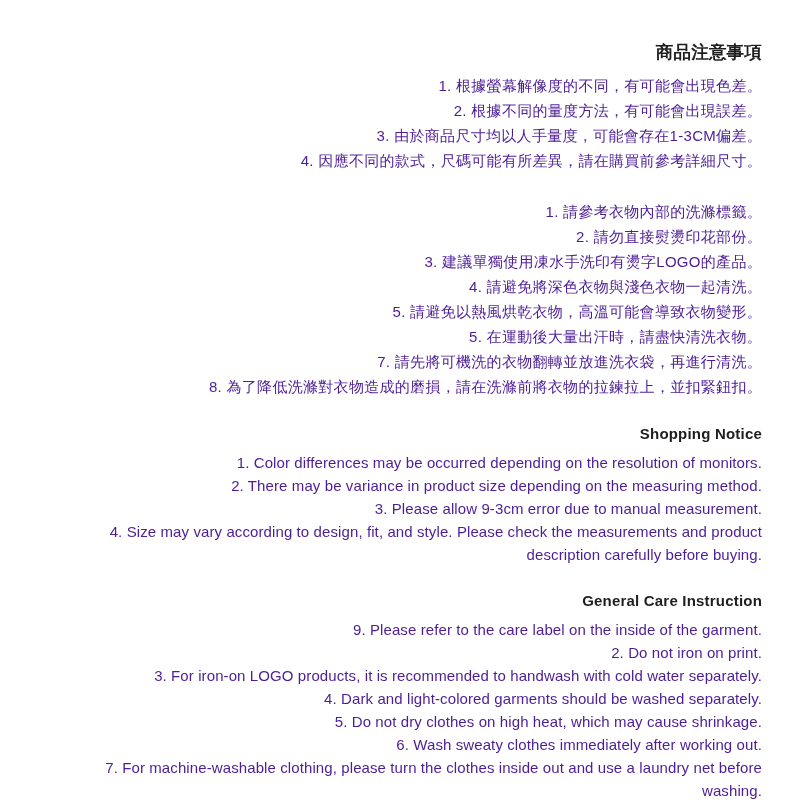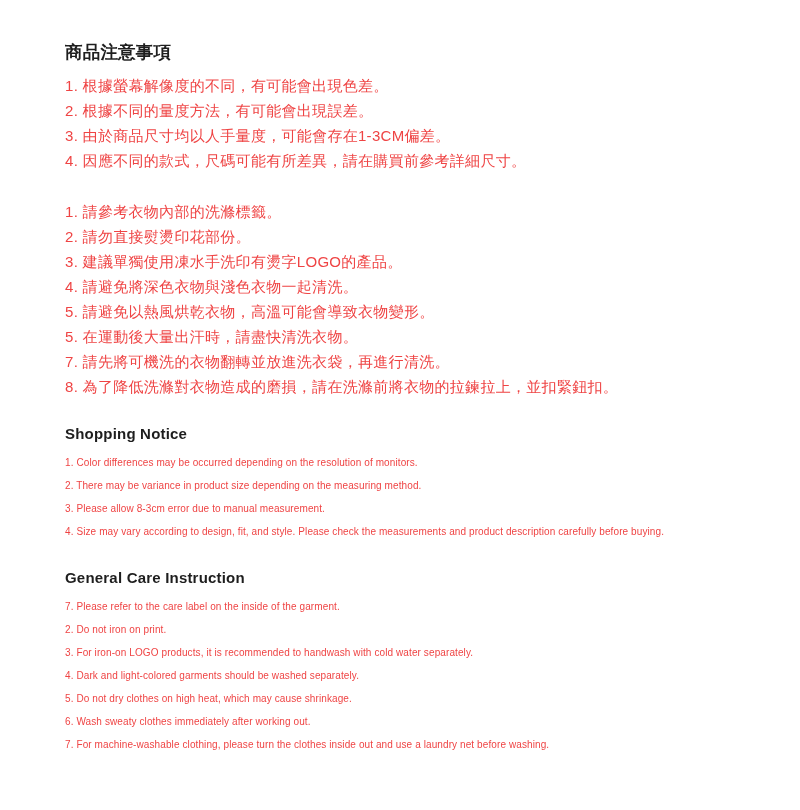--- a/index.html
+++ b/index.html
@@ -9,42 +9,42 @@
     font-family: "Liberation Sans", "DejaVu Sans", sans-serif;
   }
   .page {
     width: 800px;
     height: 810px;
     box-sizing: border-box;
     background: #ffffff;
     padding: 40px 38px 20px 65px;
     overflow: hidden;
   }
-  .section { margin: 0 0 26px 0; }
+  .section { margin: 0 0 26px 0; text-align: right; }
   .section:last-child { margin-bottom: 0; }
   .section-title {
     margin: 0 0 9px 0;
     font-size: 15px;
     font-weight: bold;
     color: #1e1e1e;
     letter-spacing: 0.2px;
   }
   .section-title.zh { font-size: 17.5px; }
   .item {
     margin: 0;
-    color: #ef4444;
+    color: #4c1d95;
     font-weight: 400;
   }
   .item.zh {
     font-size: 15px;
     line-height: 25px;
     letter-spacing: 0.3px;
   }
   .item.en {
-    font-size: 10px;
+    font-size: 15px;
     line-height: 23px;
     letter-spacing: 0.1px;
   }
 </style>
 </head>
 <body>
 
 <div class="page">
 
   <section class="section">
@@ -63,27 +63,27 @@
     <p class="item zh">5. 請避免以熱風烘乾衣物，高溫可能會導致衣物變形。</p>
     <p class="item zh">5. 在運動後大量出汗時，請盡快清洗衣物。</p>
     <p class="item zh">7. 請先將可機洗的衣物翻轉並放進洗衣袋，再進行清洗。</p>
     <p class="item zh">8. 為了降低洗滌對衣物造成的磨損，請在洗滌前將衣物的拉鍊拉上，並扣緊鈕扣。</p>
   </section>
 
   <section class="section">
     <h2 class="section-title en">Shopping Notice</h2>
     <p class="item en">1. Color differences may be occurred depending on the resolution of monitors.</p>
     <p class="item en">2. There may be variance in product size depending on the measuring method.</p>
-    <p class="item en">3. Please allow 8-3cm error due to manual measurement.</p>
+    <p class="item en">3. Please allow 9-3cm error due to manual measurement.</p>
     <p class="item en">4. Size may vary according to design, fit, and style. Please check the measurements and product description carefully before buying.</p>
   </section>
 
   <section class="section">
     <h2 class="section-title en">General Care Instruction</h2>
-    <p class="item en">7. Please refer to the care label on the inside of the garment.</p>
+    <p class="item en">9. Please refer to the care label on the inside of the garment.</p>
     <p class="item en">2. Do not iron on print.</p>
     <p class="item en">3. For iron-on LOGO products, it is recommended to handwash with cold water separately.</p>
     <p class="item en">4. Dark and light-colored garments should be washed separately.</p>
     <p class="item en">5. Do not dry clothes on high heat, which may cause shrinkage.</p>
     <p class="item en">6. Wash sweaty clothes immediately after working out.</p>
     <p class="item en">7. For machine-washable clothing, please turn the clothes inside out and use a laundry net before washing.</p>
 
   </section>
 
 </div>

